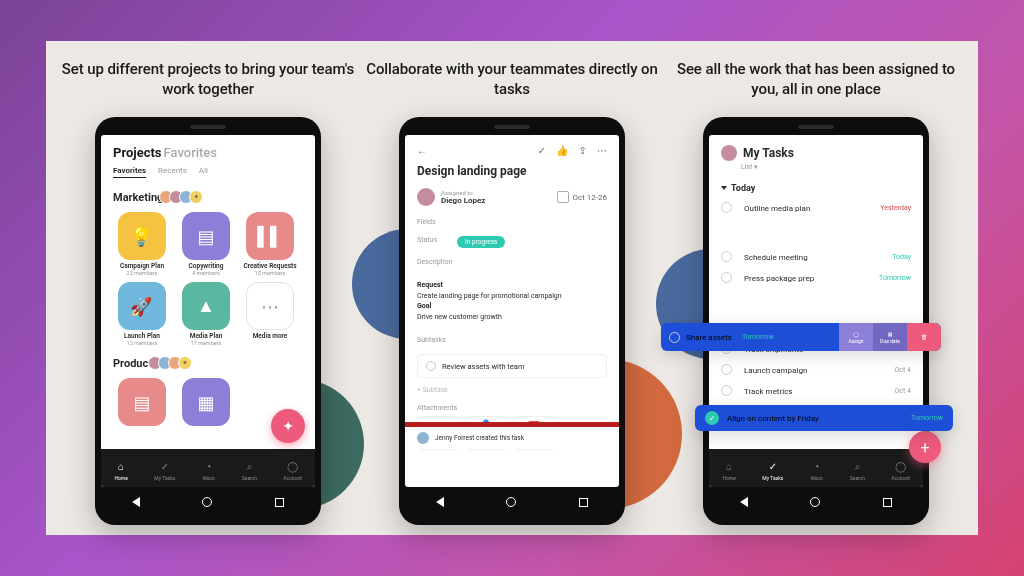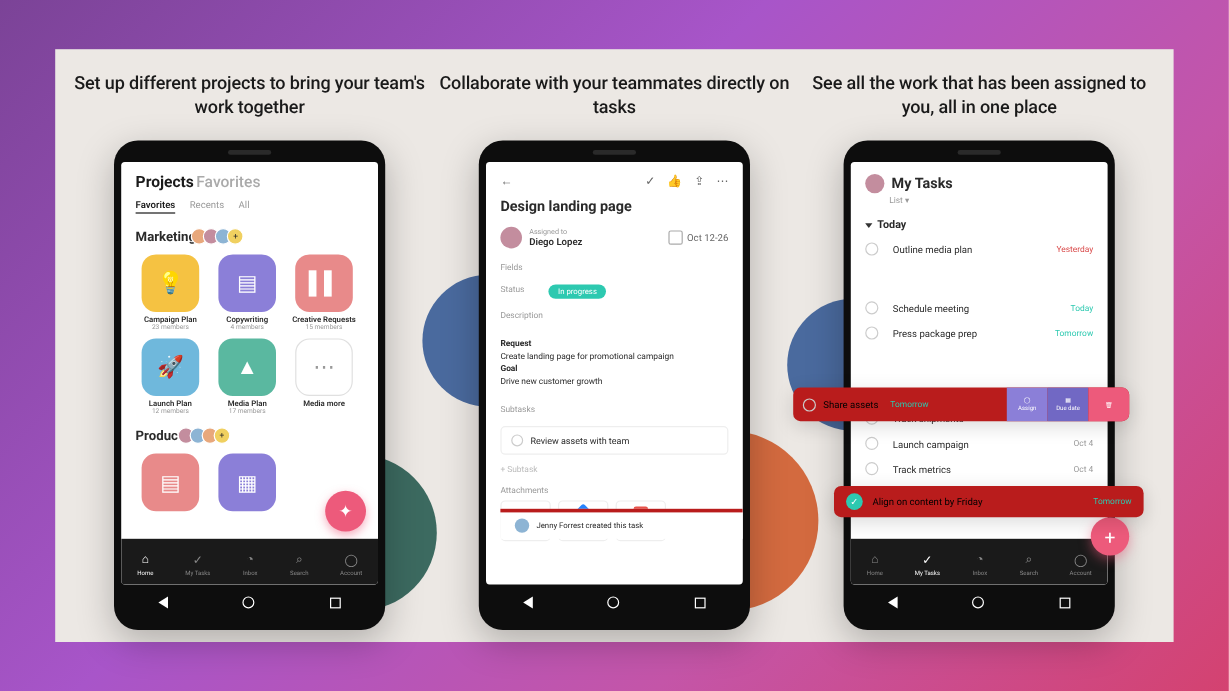--- a/index.html
+++ b/index.html
@@ -62,35 +62,35 @@
 .subt{padding:6px 12px;font-size:7px;color:#999}
 .subtask{margin:4px 12px;padding:6px 8px;border:1px solid #eee;border-radius:4px;font-size:7.5px;display:flex;align-items:center;gap:6px}
 .chk{width:10px;height:10px;border:1px solid #ccc;border-radius:50%}
 .addsub{padding:4px 12px;font-size:7px;color:#bbb}
 .attch{padding:6px 12px 2px;font-size:7px;color:#999}
 .att-row{display:flex;gap:6px;padding:2px 12px}
 .att{width:42px;height:34px;border:1px solid #eee;border-radius:4px;display:flex;flex-direction:column;align-items:center;justify-content:center;font-size:5.5px}
 .att-ic{width:12px;height:12px;margin-bottom:1px}
 .jira{background:#2584ff;transform:rotate(45deg);border-radius:2px}
 .pdf{background:#e8534a;border-radius:2px}
-.activity{position:absolute;bottom:38px;left:12px;right:0;border-top:3px solid #b91c1c;padding:5px 12px;display:flex;align-items:center;gap:6px;font-size:6.5px;background:#fff}
+.activity{position:absolute;bottom:38px;left:0;right:0;border-top:5px solid #b91c1c;padding:5px 12px;display:flex;align-items:center;gap:6px;font-size:6.5px;background:#fff}
 .act-av{width:12px;height:12px;border-radius:50%;background:#8db4d4}
 
 .hdr3{display:flex;align-items:center;gap:6px;padding:10px 12px 2px}
 .hdr3-av{width:16px;height:16px;border-radius:50%;background:#c38d9e}
 .hdr3-t{font-size:12px;font-weight:700}
 .list-dd{font-size:7px;color:#999;padding:0 32px 6px}
 .grp{font-size:9px;font-weight:700;padding:6px 12px 4px;display:flex;align-items:center;gap:4px}
 .caret{width:0;height:0;border-left:3px solid transparent;border-right:3px solid transparent;border-top:4px solid #333}
 .trow{display:flex;align-items:center;justify-content:space-between;padding:5px 12px;font-size:8px}
 .trow-l{display:flex;align-items:flex-end;gap:12px}
 .tchk{width:11px;height:11px;border:1px solid #ccc;border-radius:50%;flex-shrink:0}
 .tdue{font-size:7px}
 .red{color:#d94a4a}.teal{color:#2dc9b0}.gray{color:#999}
-.float-card{position:absolute;background:#b91c1c;border-radius:6px;box-shadow:0 4px 16px rgba(0,0,0,.15);display:flex;align-items:center;z-index:5}
+.float-card{position:absolute;background:#1d4ed8;border-radius:6px;box-shadow:0 4px 16px rgba(0,0,0,.15);display:flex;align-items:center;z-index:5}
 .fc1{left:-42px;top:206px;width:280px;height:28px;padding:0 0 0 8px;font-size:8px}
 .fc1-actions{margin-left:auto;display:flex;height:100%}
 .fc1-a{width:34px;display:flex;flex-direction:column;align-items:center;justify-content:center;font-size:5px;color:#fff;gap:1px}
 .fc1-a1{background:#8b7fd8}.fc1-a2{background:#7168c4}.fc1-a3{background:#ed5a7b;border-radius:0 6px 6px 0}
 .fc2{left:-8px;top:288px;width:258px;height:26px;padding:0 10px;font-size:8px;gap:8px}
 .fc2-chk{width:14px;height:14px;border-radius:50%;background:#2dc9b0;display:flex;align-items:center;justify-content:center;color:#fff;font-size:8px}
 .fc2-due{margin-left:auto;color:#2dc9b0;font-size:7px}
 .fab3{position:absolute;right:-12px;bottom:62px;width:32px;height:32px;border-radius:50%;background:#ed5a7b;color:#fff;display:flex;align-items:center;justify-content:center;font-size:16px;box-shadow:0 3px 10px rgba(237,90,123,.5);z-index:4}
 </style>
 </head>

